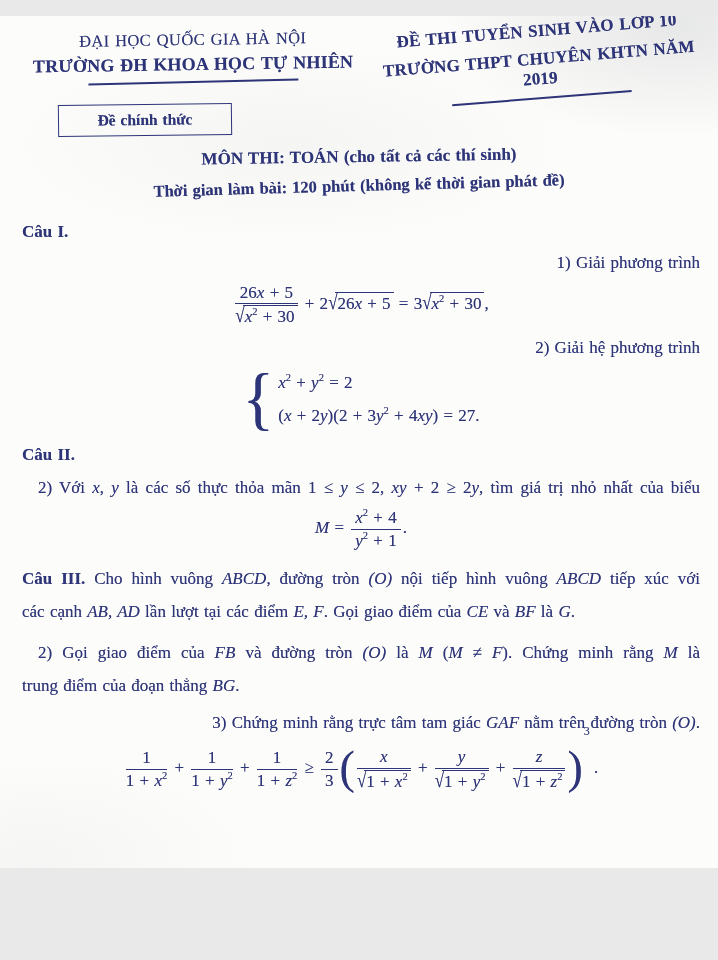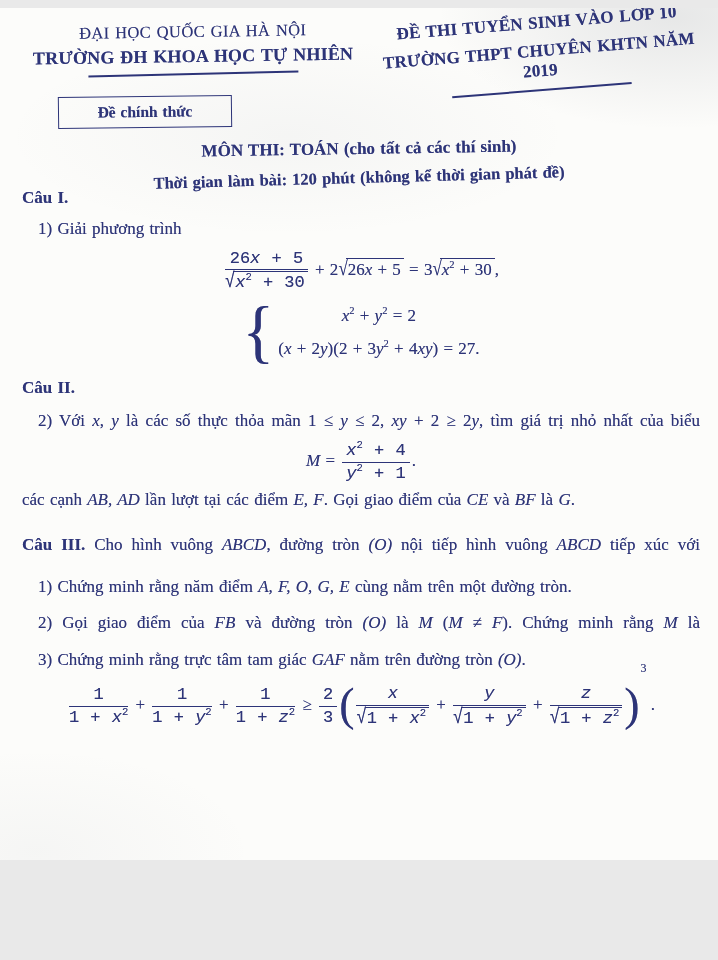--- a/index.html
+++ b/index.html
@@ -1,19 +1,19 @@
 <!DOCTYPE html>
 <html><head>
 <meta charset="utf-8">
 <style>
   html,body{margin:0;padding:0;background:#e9e9e9;}
   .page{
     position:relative;
     width:718px;height:852px;
-    margin:8px auto;
+    margin:16px auto;
     overflow:hidden;
     background:
       radial-gradient(55% 22% at 94% 1%, rgba(100,105,118,.14), transparent 60%),
       radial-gradient(60% 18% at 40% 15%, rgba(120,125,140,.055), transparent 65%),
       radial-gradient(50% 20% at 5% 99%, rgba(120,125,140,.05), transparent 60%),
       #fcfcfa;
     color:#2d3478;
     font-family:"Liberation Serif","DejaVu Serif",serif;
     font-size:17px;
     text-shadow:0 0 .6px rgba(45,52,120,.55);
@@ -29,44 +29,44 @@
     border:1.6px solid #2d3478;display:flex;align-items:center;justify-content:center;
     font-weight:700;font-size:15.5px;transform:rotate(-0.7deg);
   }
   .hdr-right{position:absolute;left:366px;top:8px;width:346px;text-align:center;transform:rotate(-4.6deg);transform-origin:40% 50%;}
   .hdr-right .l1{font-size:17px;font-weight:700;letter-spacing:.2px;}
   .hdr-right .l2{font-size:17px;font-weight:700;margin-top:8px;letter-spacing:.2px;}
   .hdr-right .rule{width:180px;height:2px;background:#2d3478;margin:8px auto 0;}
   .subject{position:absolute;left:0;right:0;top:131px;text-align:center;font-weight:700;font-size:17px;transform:rotate(-0.9deg);}
   .duration{position:absolute;left:0;right:0;top:160px;text-align:center;font-weight:700;font-size:16.5px;transform:rotate(-1.6deg);}
   
-  .content{position:absolute;left:22px;right:18px;top:179px;line-height:1.35;}
+  .content{position:absolute;left:22px;right:18px;top:205px;line-height:1.35;}
   .sec-title{font-weight:700;}
-  .item{padding-left:16px;}
+  .item{padding-left:16px;text-align:right;}
   .noind{padding-left:0;}
   .jline{text-align:justify;text-align-last:justify;}
   .para{line-height:1.95;}
   .b6{margin-top:6px}.b8{margin-top:8px}.b10{margin-top:10px}.b12{margin-top:12px}
   .b14{margin-top:14px}.b16{margin-top:16px}
   .eq{text-align:center;white-space:nowrap;}
   
   .it{font-style:italic;}
   .bd{font-weight:700;}
   sup{font-size:.62em;line-height:0;}
-  .frac{display:inline-block;vertical-align:middle;text-align:center;line-height:1.15;margin:0 2px;font-family:Liberation Mono, monospace;}
+  .frac{display:inline-block;vertical-align:middle;text-align:center;line-height:1.15;margin:0 2px;}
   .fnum{display:block;border-bottom:1.5px solid currentColor;padding:0 4px 1px;}
   .fden{display:block;padding-top:1px;}
   .sqrt{display:inline-block;white-space:nowrap;}
   .rad{display:inline-block;transform:scaleY(1.22);transform-origin:center 70%;margin-right:-2px;}
   .radb{display:inline-block;border-top:1.5px solid currentColor;padding:1px 3px 0 2px;line-height:1.15;}
   .bigp{display:inline-block;font-size:2.7em;line-height:.1;vertical-align:middle;font-weight:400;transform:translateY(-1px);}
   .bigsup{font-size:12px;position:relative;top:-2.6em;left:1px;}
   .cases{display:inline-flex;align-items:center;text-align:left;}
   .cbrace{font-size:66px;line-height:.95;font-weight:400;margin-right:4px;transform:scaleY(1.05);}
-  .crow{display:block;line-height:1.95;text-align:center;}
+  .crow{display:block;line-height:1.95;}
 </style>
 </head>
 <body>
 
 <div class="page">
 
   <div class="hdr-left">
     <div class="l1">ĐẠI HỌC QUỐC GIA HÀ NỘI</div>
     <div class="l2">TRƯỜNG ĐH KHOA HỌC TỰ NHIÊN</div>
     <div class="rule"></div>
@@ -83,36 +83,37 @@
   </div>
 
   <div class="subject">MÔN THI: TOÁN (cho tất cả các thí sinh)</div>
   <div class="duration">Thời gian làm bài: 120 phút (không kể thời gian phát đề)</div>
 
   <div class="content">
 
     <div class="sec-title">Câu I.</div>
     <div class="item b8">1) Giải phương trình</div>
     <div class="eq b8"><span class="frac"><span class="fnum"><span class="mt">26</span><span class="mt it">x</span><span class="mt"> + 5</span></span><span class="fden"><span class="sqrt"><span class="rad">√</span><span class="radb"><span class="mt it">x</span><sup>2</sup><span class="mt"> + 30</span></span></span></span></span><span class="mt"> + 2</span><span class="sqrt"><span class="rad">√</span><span class="radb"><span class="mt">26</span><span class="mt it">x</span><span class="mt"> + 5</span></span></span><span class="mt"> = 3</span><span class="sqrt"><span class="rad">√</span><span class="radb"><span class="mt it">x</span><sup>2</sup><span class="mt"> + 30</span></span></span><span class="mt">,</span></div>
+    <div class="item b10">2) Giải hệ phương trình</div>
     <div class="eq b6">
       <span class="cases">
         <span class="cbrace">{</span>
         <span>
           <span class="crow"><span class="mt it">x</span><sup>2</sup><span class="mt"> + </span><span class="mt it">y</span><sup>2</sup><span class="mt"> = 2</span></span>
           <span class="crow"><span class="mt">(</span><span class="mt it">x</span><span class="mt"> + 2</span><span class="mt it">y</span><span class="mt">)(</span><span class="mt">2 + 3</span><span class="mt it">y</span><sup>2</sup><span class="mt"> + 4</span><span class="mt it">xy</span><span class="mt">) = 27.</span></span>
         </span>
       </span>
     </div>
 
     <div class="sec-title b12">Câu II.</div>
     <div class="item b10 jline"><span class="mt">2) Với </span><span class="mt it">x</span><span class="mt">, </span><span class="mt it">y</span><span class="mt"> là các số thực thỏa mãn </span><span class="mt">1 ≤ </span><span class="mt it">y</span><span class="mt"> ≤ 2, </span><span class="mt it">xy</span><span class="mt"> + 2 ≥ 2</span><span class="mt it">y</span><span class="mt">, tìm giá trị nhỏ nhất của biểu</span></div>
     <div class="eq b8"><span class="mt it">M</span><span class="mt"> = </span><span class="frac"><span class="fnum"><span class="mt it">x</span><sup>2</sup><span class="mt"> + 4</span></span><span class="fden"><span class="mt it">y</span><sup>2</sup><span class="mt"> + 1</span></span></span><span class="mt">.</span></div>
 
+    <div class="noind b12 para jline"><span class="mt bd">Câu III.</span><span class="mt"> Cho hình vuông </span><span class="mt it">ABCD</span><span class="mt">, đường tròn </span><span class="mt it">(O)</span><span class="mt"> nội tiếp hình vuông </span><span class="mt it">ABCD</span><span class="mt"> tiếp xúc với</span></div>
     <div class="noind para"><span class="mt">các cạnh </span><span class="mt it">AB, AD</span><span class="mt"> lần lượt tại các điểm </span><span class="mt it">E, F</span><span class="mt">. Gọi giao điểm của </span><span class="mt it">CE</span><span class="mt"> và </span><span class="mt it">BF</span><span class="mt"> là </span><span class="mt it">G</span><span class="mt">.</span></div>
-    <div class="noind b12 para jline"><span class="mt bd">Câu III.</span><span class="mt"> Cho hình vuông </span><span class="mt it">ABCD</span><span class="mt">, đường tròn </span><span class="mt it">(O)</span><span class="mt"> nội tiếp hình vuông </span><span class="mt it">ABCD</span><span class="mt"> tiếp xúc với</span></div>
-    <div class="item b14"><span class="mt">1) Chứng minh rằng năm điểm </span><span class="mt it">A, F, O, G, E</span><span class="mt"> cùng nằm trên một đường tròn.</span></div>
     <div class="item b14 jline"><span class="mt">2) Gọi giao điểm của </span><span class="mt it">FB</span><span class="mt"> và đường tròn </span><span class="mt it">(O)</span><span class="mt"> là </span><span class="mt it">M</span><span class="mt"> (</span><span class="mt it">M</span><span class="mt"> ≠ </span><span class="mt it">F</span><span class="mt">). Chứng minh rằng </span><span class="mt it">M</span><span class="mt"> là</span></div>
+    <div class="noind b10"><span class="mt">trung điểm của đoạn thẳng </span><span class="mt it">BG</span><span class="mt">.</span></div>
     <div class="item b14"><span class="mt">3) Chứng minh rằng trực tâm tam giác </span><span class="mt it">GAF</span><span class="mt"> nằm trên đường tròn </span><span class="mt it">(O)</span><span class="mt">.</span></div>
 
     <div class="eq b12"><span class="frac"><span class="fnum"><span class="mt">1</span></span><span class="fden"><span class="mt">1 + </span><span class="mt it">x</span><sup>2</sup></span></span><span class="mt"> + </span><span class="frac"><span class="fnum"><span class="mt">1</span></span><span class="fden"><span class="mt">1 + </span><span class="mt it">y</span><sup>2</sup></span></span><span class="mt"> + </span><span class="frac"><span class="fnum"><span class="mt">1</span></span><span class="fden"><span class="mt">1 + </span><span class="mt it">z</span><sup>2</sup></span></span><span class="mt"> ≥ </span><span class="frac"><span class="fnum"><span class="mt">2</span></span><span class="fden"><span class="mt">3</span></span></span><span class="bigp">(</span><span class="frac"><span class="fnum"><span class="mt it">x</span></span><span class="fden"><span class="sqrt"><span class="rad">√</span><span class="radb"><span class="mt">1 + </span><span class="mt it">x</span><sup>2</sup></span></span></span></span><span class="mt"> + </span><span class="frac"><span class="fnum"><span class="mt it">y</span></span><span class="fden"><span class="sqrt"><span class="rad">√</span><span class="radb"><span class="mt">1 + </span><span class="mt it">y</span><sup>2</sup></span></span></span></span><span class="mt"> + </span><span class="frac"><span class="fnum"><span class="mt it">z</span></span><span class="fden"><span class="sqrt"><span class="rad">√</span><span class="radb"><span class="mt">1 + </span><span class="mt it">z</span><sup>2</sup></span></span></span></span><span class="bigp">)</span><sup class="bigsup">3</sup><span class="mt"> .</span></div>
 
   </div>
 </div>
 
 </body></html>

